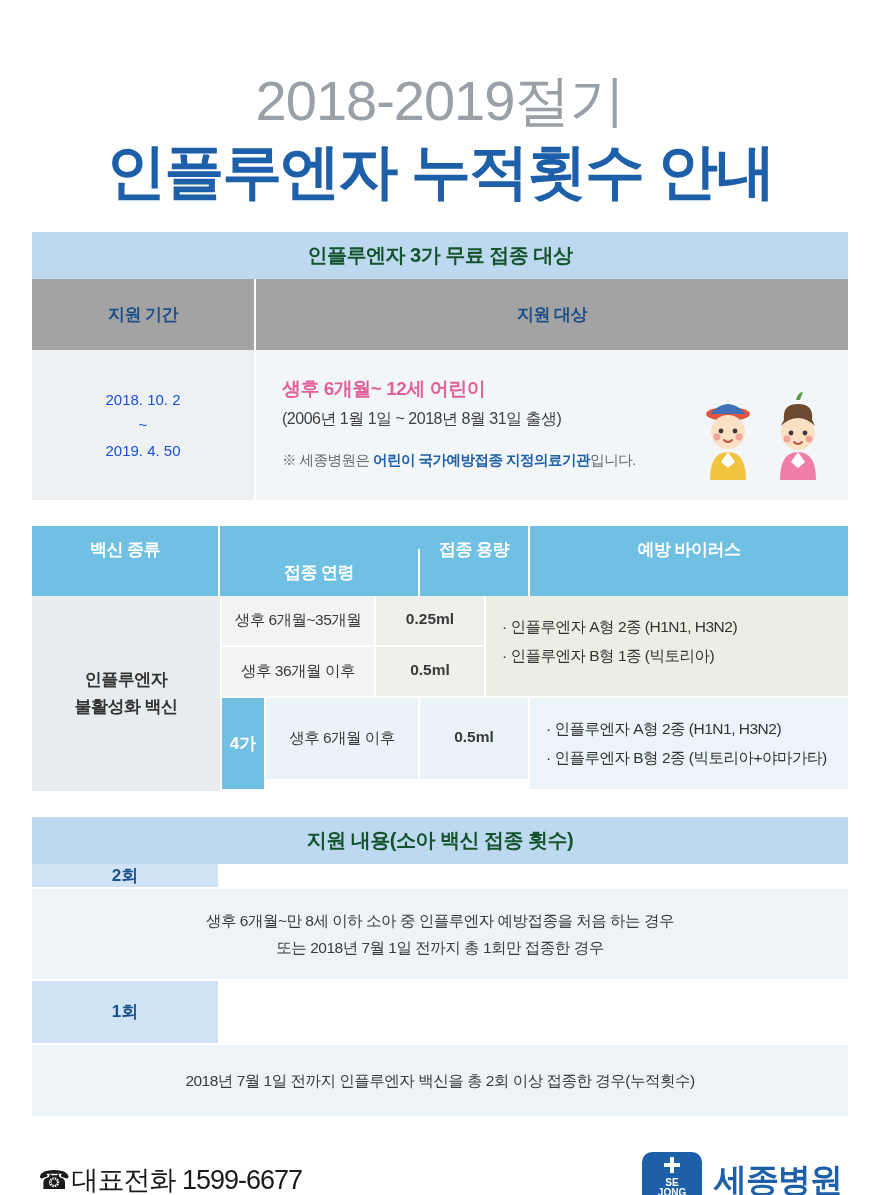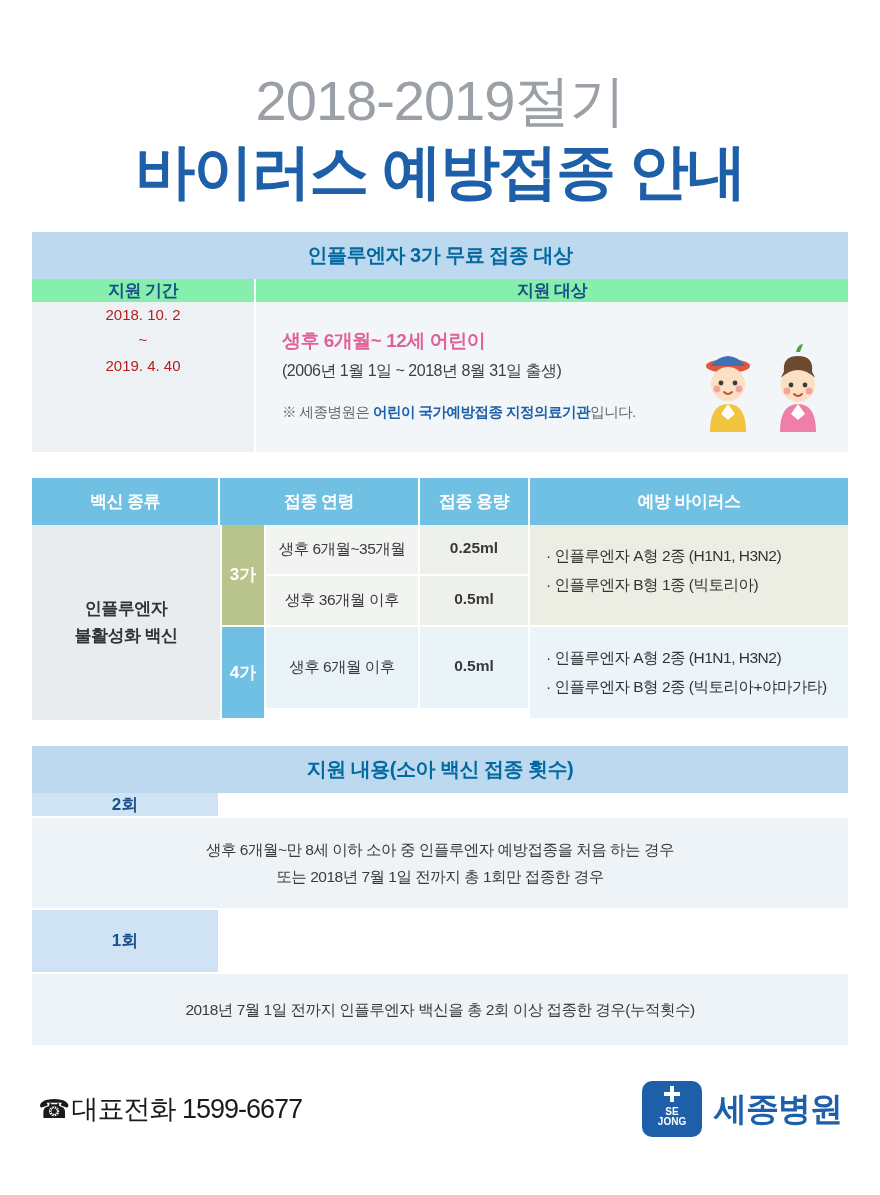--- a/index.html
+++ b/index.html
@@ -43,59 +43,59 @@
     line-height: 1.15;
     margin-top: 6px;
   }
 
   
   .section {
     margin-top: 26px;
   }
   .band {
     background: #bcd9ef;
-    color: #0369a1;
+    color: #14532d;
     font-weight: bold;
     font-size: 20px;
     text-align: center;
     padding: 10px 0;
     letter-spacing: -0.5px;
   }
 
   
   .s1-head {
     display: flex;
   }
   .s1-head .cell {
-    background: #86efac;
+    background: #a3a3a3;
     color: #1b4f8a;
     font-weight: bold;
     font-size: 17px;
     text-align: center;
-    padding: 0 0;
+    padding: 24px 0;
     letter-spacing: -0.5px;
   }
   .s1-head .c1 { width: 222px; border-right: 2px solid #ffffff; }
   .s1-head .c2 { flex: 1; }
 
   .s1-body {
     display: flex;
     background: #eef1f3;
     min-height: 150px;
   }
   .s1-body .period {
     width: 222px;
     background: #eef1f3;
     border-right: 2px solid #ffffff;
     display: flex;
     flex-direction: column;
     align-items: center;
-    justify-content: flex-start;
+    justify-content: center;
     font-size: 15px;
-    color: #b91c1c;
+    color: #1d4ed8;
     line-height: 1.7;
   }
   .s1-body .target {
     flex: 1;
     background: #f3f6f8;
     padding: 26px 24px 20px 26px;
     position: relative;
     box-sizing: border-box;
   }
   .t-main {
@@ -137,21 +137,21 @@
     letter-spacing: -0.5px;
   }
   .s2-head div {
     padding: 12px 0;
     text-align: center;
     border-right: 2px solid #ffffff;
     box-sizing: border-box;
   }
   .s2-head div:last-child { border-right: none; }
   .w-type   { width: 188px; }
-  .w-age    { width: 200px; }
+  .w-age    { width: 200px; margin-top: 23px; }
   .w-dose   { width: 110px; }
   .w-virus  { flex: 1; }
 
   .s2-body { display: flex; }
   .s2-left {
     width: 188px;
     background: #e9ecee;
     display: flex;
     align-items: center;
     justify-content: center;
@@ -331,34 +331,34 @@
     letter-spacing: -1px;
   }
 </style>
 </head>
 <body>
 
 <div class="page">
 
   <div class="title-block">
     <div class="title-line1">2018-2019절기</div>
-    <div class="title-line2">바이러스 예방접종 안내</div>
+    <div class="title-line2">인플루엔자 누적횟수 안내</div>
   </div>
 
   <div class="section">
     <div class="band">인플루엔자 3가 무료 접종 대상</div>
     <div class="s1-head">
       <div class="cell c1">지원 기간</div>
       <div class="cell c2">지원 대상</div>
     </div>
     <div class="s1-body">
       <div class="period">
         <div>2018. 10. 2</div>
         <div>~</div>
-        <div>2019. 4. 40</div>
+        <div>2019. 4. 50</div>
       </div>
       <div class="target">
         <div class="t-main">생후 6개월~ 12세 어린이</div>
         <div class="t-sub">(2006년 1월 1일 ~ 2018년 8월 31일 출생)</div>
         <div class="t-note">
           <span>※ 세종병원은 </span><b>어린이 국가예방접종 지정의료기관</b><span>입니다.</span>
         </div>
 
         <svg class="kids" viewBox="0 0 140 96">
 
@@ -403,21 +403,20 @@
     <div class="s2-body">
       <div class="s2-left">
         <div>
           <div>인플루엔자</div>
           <div>불활성화 백신</div>
         </div>
       </div>
       <div class="s2-right">
 
         <div class="grp grp3">
-          <div class="grp-tag g3">3가</div>
           <div class="grp-rest two-col">
             <div class="stack">
               <div class="rw">
                 <div class="age">생후 6개월~35개월</div>
                 <div class="dose">0.25ml</div>
               </div>
               <div class="rw">
                 <div class="age">생후 36개월 이후</div>
                 <div class="dose">0.5ml</div>
               </div>

